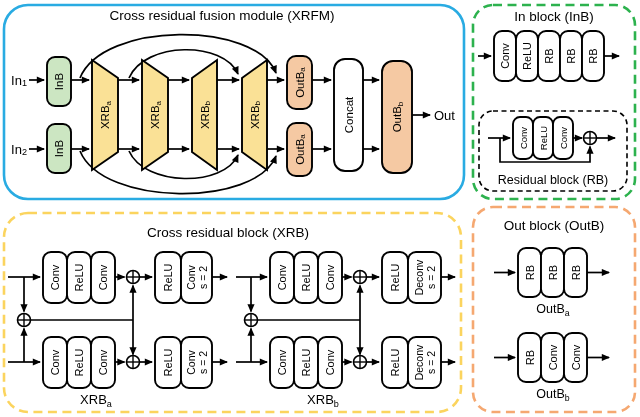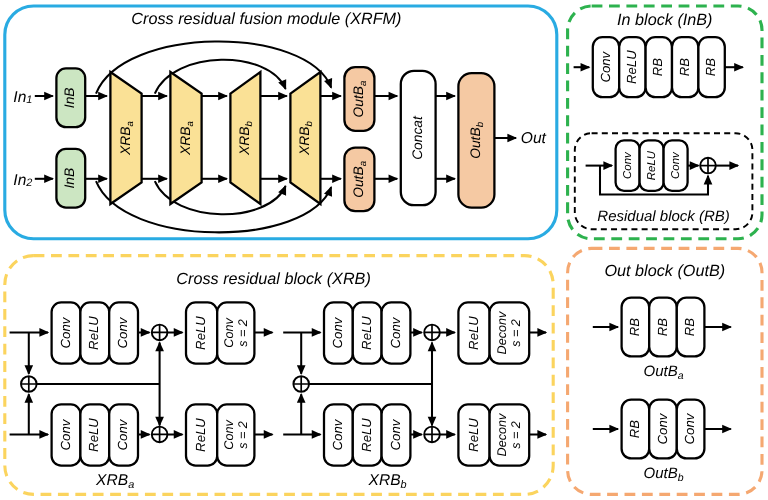--- a/index.html
+++ b/index.html
@@ -1,16 +1,16 @@
 <!DOCTYPE html>
 <html style="--c-panel_xrfm_border: #29abe2; --c-panel_inb_border: #2db24e; --c-panel_xrb_border: #fbd45e; --c-panel_outb_border: #f5a871; --c-inb_fill: #cce6c2; --c-xrb_fill: #fae196; --c-outb_fill: #f5c9a3; --c-concat_fill: #ffffff; --c-line: #000000;"><head>
 <meta charset="utf-8">
 <style>
   html,body{margin:0;padding:0;background:#fff;}
-  .stage{width:640px;height:417px;position:relative;background:#fff;font-style:italic;}
+  .stage{width:640px;height:417px;position:relative;background:#fff;}
   svg{display:block;}
   svg text{font-family:"Liberation Sans","DejaVu Sans",sans-serif;fill:#000;}
   .t-title{font-size:13.5px;text-anchor:middle;}
   .t-cap{font-size:12.5px;text-anchor:middle;}
   .t-label{font-size:13px;}
   .t-mid{text-anchor:middle;}
   .t-end{text-anchor:end;}
   .vc{dominant-baseline:central;}
   .t-block{font-size:11.5px;text-anchor:middle;}
   .t-small{font-size:11px;text-anchor:middle;}

